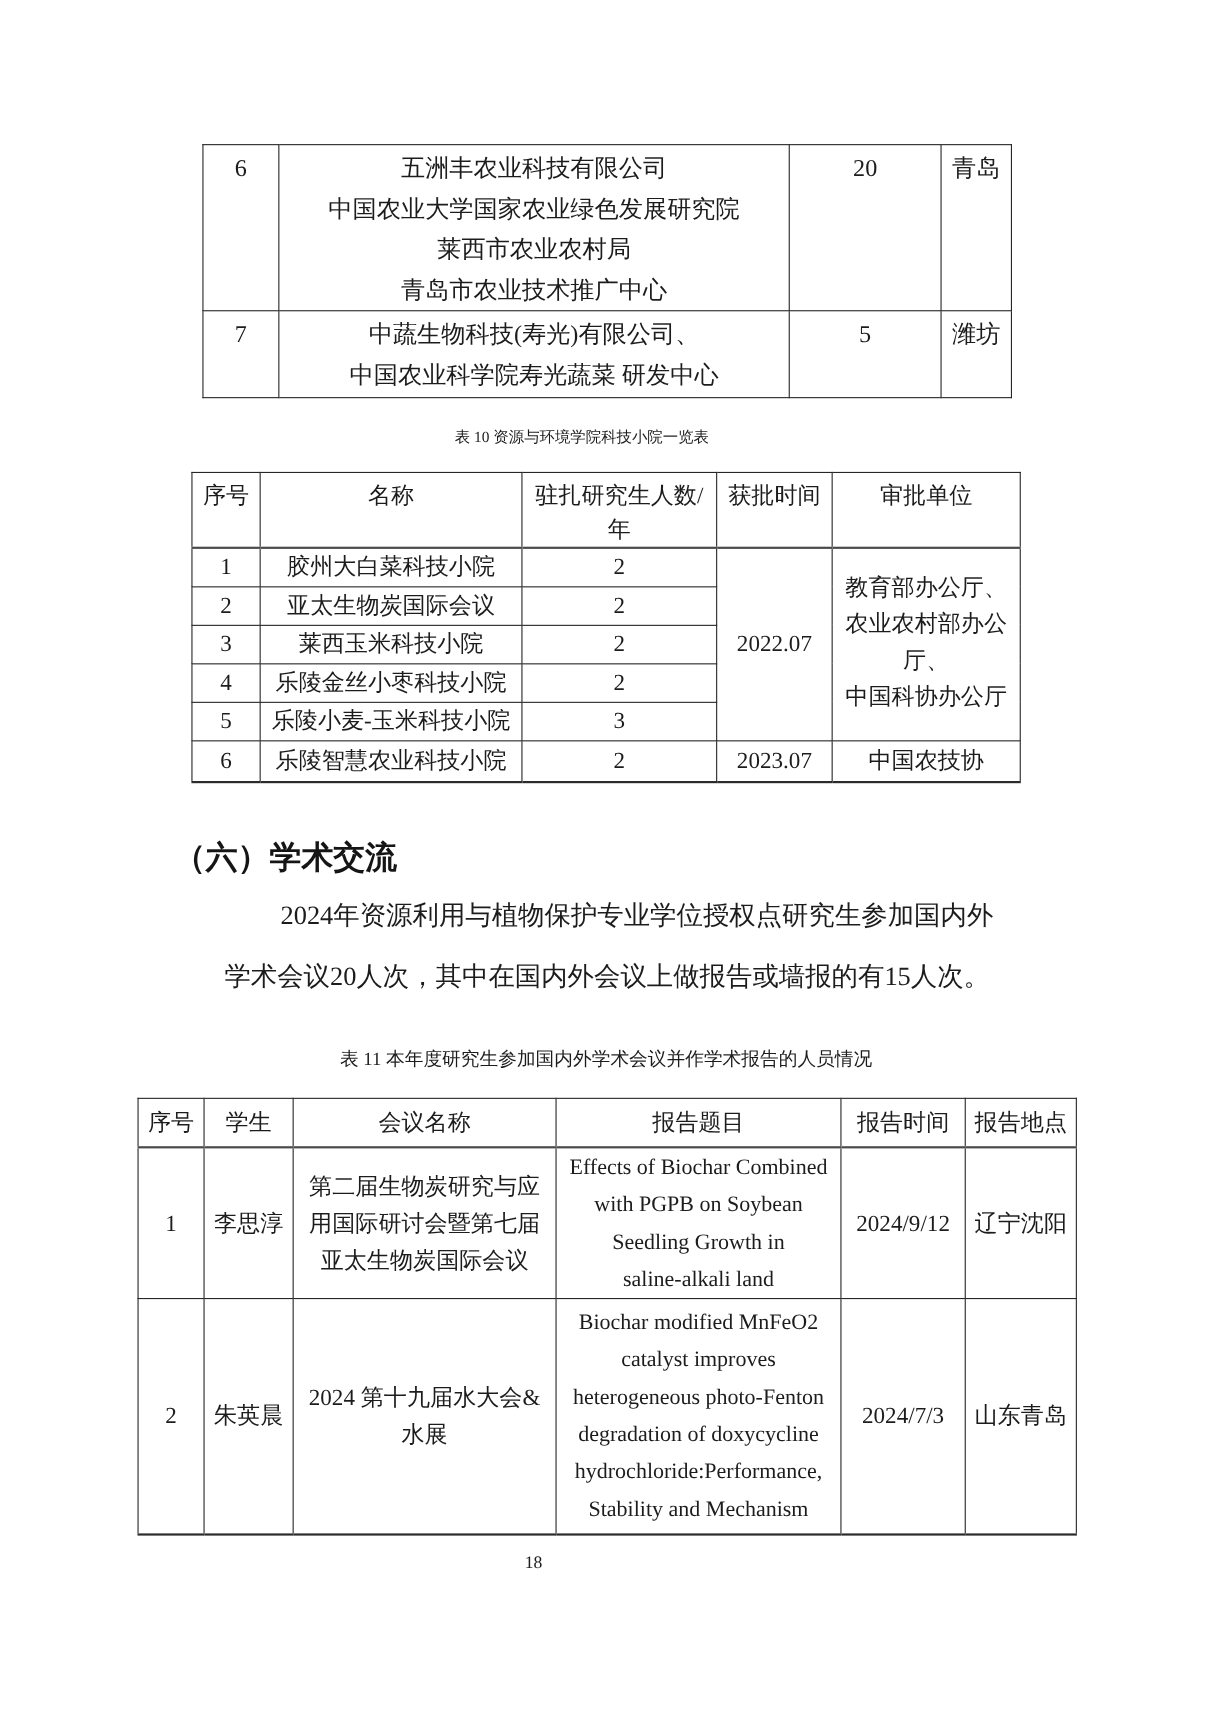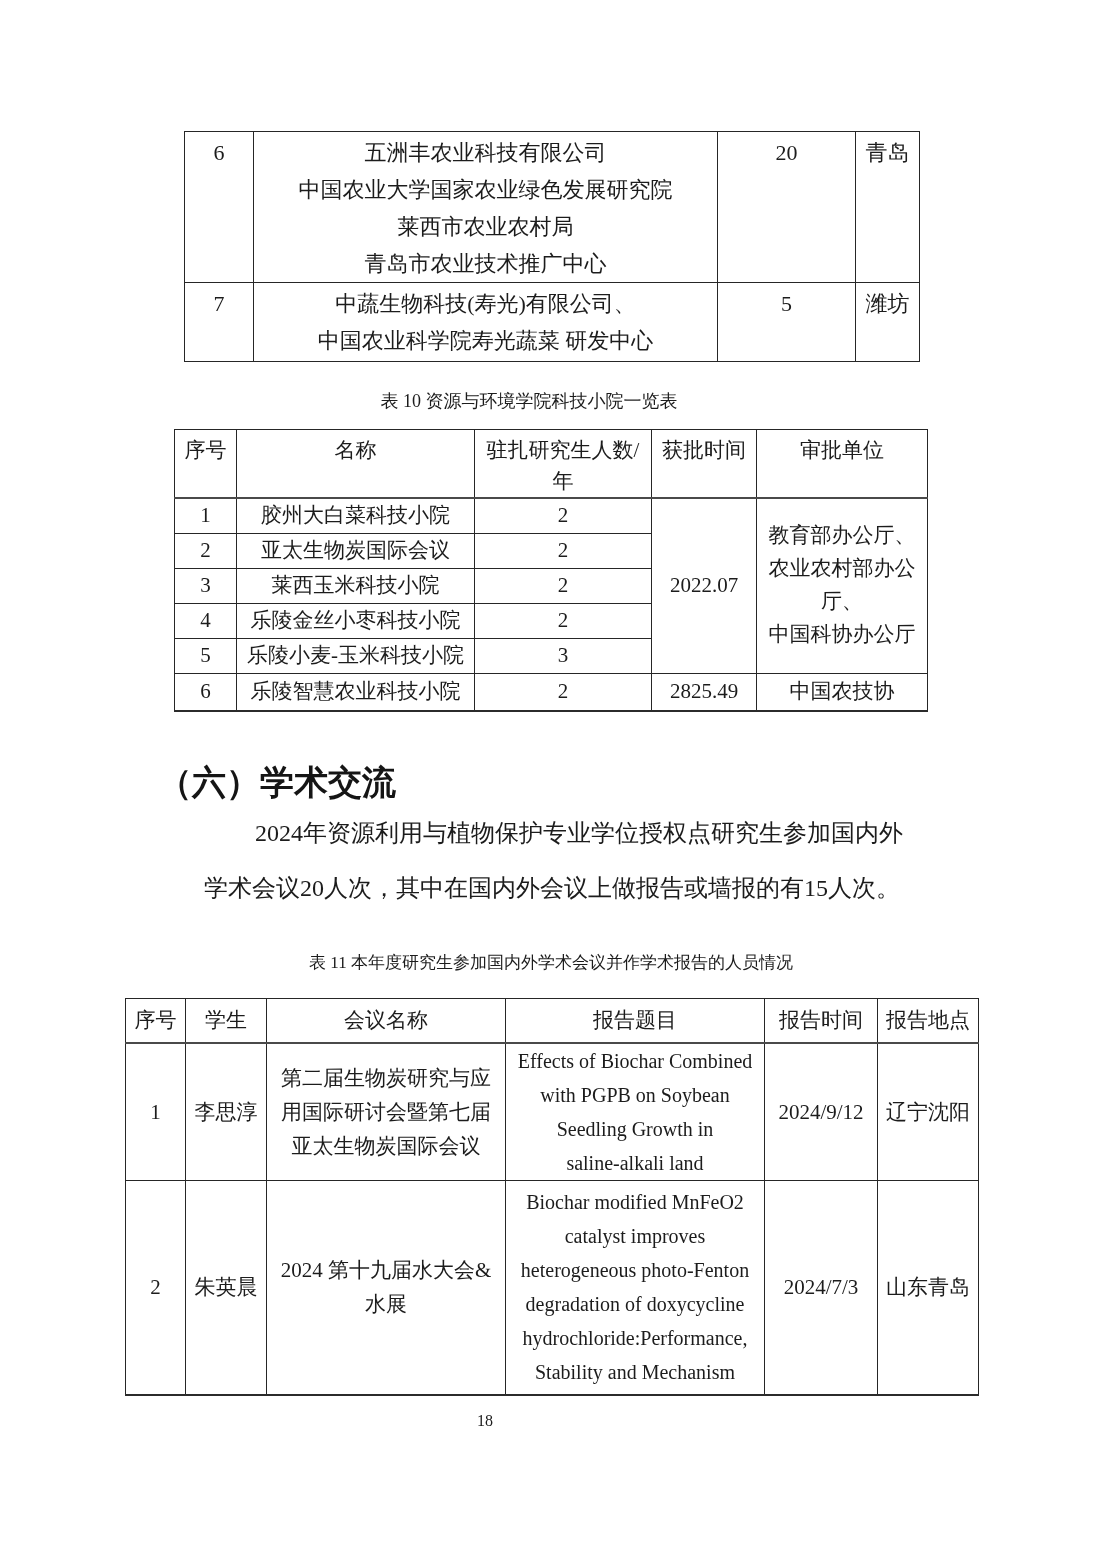--- a/index.html
+++ b/index.html
@@ -11,31 +11,31 @@
   }
   table { border-collapse:collapse; table-layout:fixed; }
   td, th { border:1px solid #262626; text-align:center; padding:0; font-weight:normal; }
   .preline { white-space:pre-line;text-align:center; }
 
   
   #tableA { position:absolute; left:184px; top:131px; width:735px; font-size:22px; }
   #tableA td { vertical-align:top; line-height:37px; padding-top:2px; }
 
   
-  #cap10 { position:absolute; left:0; top:389px; width:1058px; text-align:center; font-size:18px; }
+  #cap10 { position:absolute; left:0; top:389px; width:1058px; text-align:center; font-size:14px; }
   #tbl10 { position:absolute; left:174px; top:429px; width:753px; font-size:21px; }
   #tbl10 th { vertical-align:top; line-height:31px; padding-top:5px; height:67px; border-bottom:2px solid #4a4a4a; }
   #tbl10 td { vertical-align:middle; line-height:31px; }
   #tbl10 tr.r { height:35px; }
   #tbl10 tr.r6 { height:38px; }
   #tbl10 .unit-cell { line-height:33px;font-family:Liberation Mono, monospace; }
   #tbl10 tr:last-child td { border-bottom:2px solid #2b2b2b; }
 
   
-  #heading { position:absolute; left:158px; top:760px; font-family:"Liberation Sans","DejaVu Sans",sans-serif; font-weight:bold; font-size:34px; color:#151515; }
+  #heading { position:absolute; left:158px; top:760px; font-family:"Liberation Sans","DejaVu Sans",sans-serif; font-weight:bold; font-size:29px; color:#151515; }
   #para { position:absolute; left:164px; top:806px; width:776px; font-size:24px; line-height:55px; text-indent:54px; white-space:pre-line;text-align:center; }
 
   
   #cap11 { position:absolute; left:0; top:951px; width:1102px; text-align:center; font-size:17px; }
   #tbl11 { position:absolute; left:125px; top:998px; width:853px; font-size:21px; }
   #tbl11 th { height:44px; vertical-align:middle; border-bottom:2px solid #4a4a4a; }
   #tbl11 td { vertical-align:middle; line-height:34px; }
   #tbl11 tr.row1 { height:132px; }
   #tbl11 tr.row2 { height:215px; }
   #tbl11 .en { font-size:20px; line-height:34px; }
@@ -121,21 +121,21 @@
     </tr>
     <tr class="r">
       <td>5</td>
       <td>乐陵小麦-玉米科技小院</td>
       <td>3</td>
     </tr>
     <tr class="r r6">
       <td>6</td>
       <td>乐陵智慧农业科技小院</td>
       <td>2</td>
-      <td>2825.49</td>
+      <td>2023.07</td>
       <td>中国农技协</td>
     </tr>
   </tbody>
     </table>
 
   <div id="heading">（六）学术交流</div>
   <div id="para">2024年资源利用与植物保护专业学位授权点研究生参加国内外
 学术会议20人次，其中在国内外会议上做报告或墙报的有15人次。</div>
 
   <div id="cap11">表 11 本年度研究生参加国内外学术会议并作学术报告的人员情况</div>

